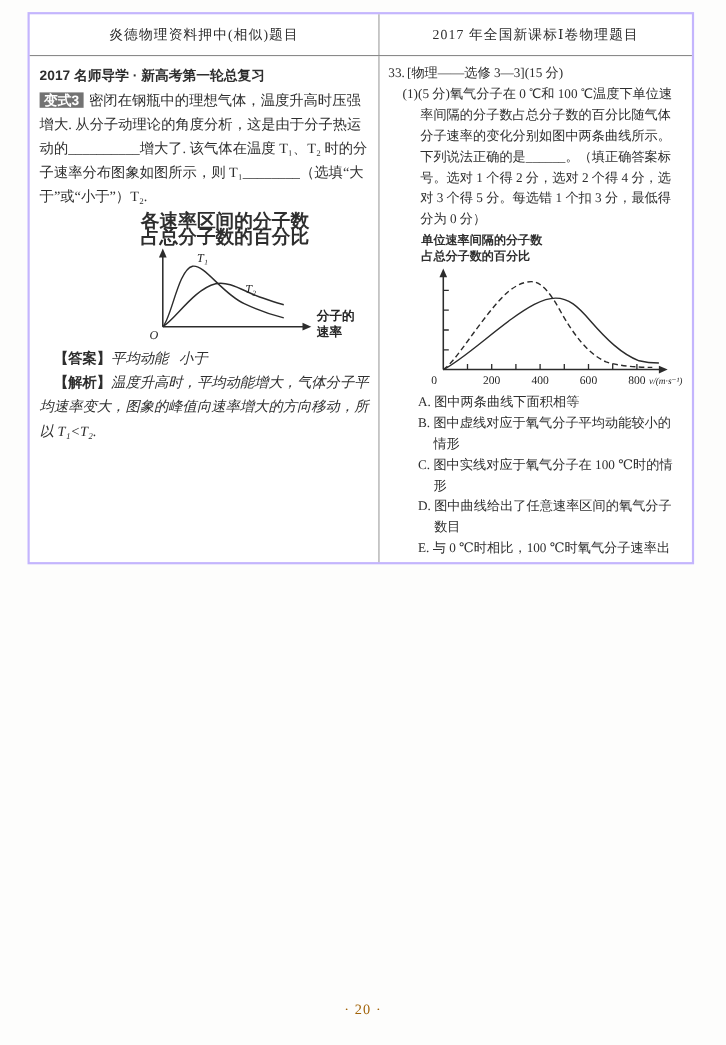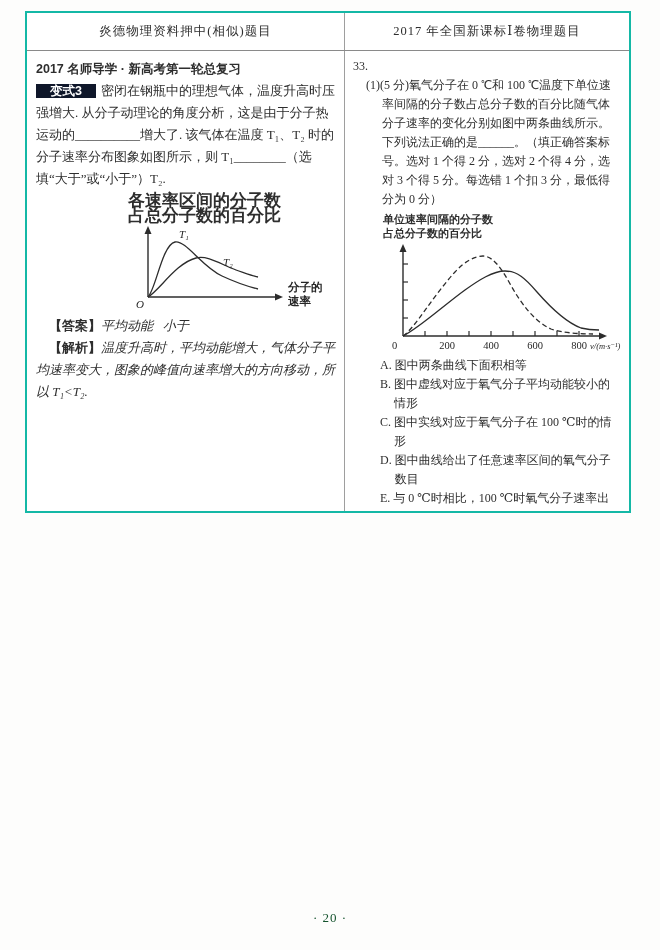--- a/index.html
+++ b/index.html
@@ -3,34 +3,34 @@
 <meta charset="utf-8">
 <style>
   html,body{margin:0;padding:0;}
   body{
     width:660px;height:950px;position:relative;overflow:hidden;
     background:#fdfdfc;color:#2e2e2e;
     font-family:"Liberation Serif","DejaVu Serif",serif;
   }
   .sheet-table{
     position:absolute;left:25px;top:11px;width:606px;height:502px;
-    border:2px solid #14b8a6;box-sizing:border-box;background:#fff;
+    border:2px solid #c4b5fd;box-sizing:border-box;background:#fff;
   }
   .thead{display:flex;height:37px;border-bottom:1.5px solid #8a8a8a;}
   .th{display:flex;align-items:center;justify-content:center;font-size:12.5px;letter-spacing:1px;}
   .th-left{width:318px;border-right:1.5px solid #9e9e9e;box-sizing:border-box;}
   .th-right{flex:1;}
   .tbody{display:flex;height:calc(100% - 38.5px);}
   .col{box-sizing:border-box;overflow:hidden;}
   .col-left{width:318px;border-right:1.5px solid #9e9e9e;padding:7px 9px 0 9px;font-size:13px;line-height:22px;}
   .col-right{flex:1;padding:6px 8px 0 8px;font-size:12px;line-height:19px;}
   .src-title{font-weight:bold;font-family:"Liberation Sans","DejaVu Sans",sans-serif;font-size:12.5px;}
   p{margin:0;}
   .badge{
-    background:#0f172a;color:#fff;font-weight:bold;padding:0 14px;margin-right:5px;
+    background:#737373;color:#fff;font-weight:bold;padding:0 4px;margin-right:5px;
     font-family:"Liberation Sans","DejaVu Sans",sans-serif;font-size:12.5px;margin-top:32px;
   }
   .chart-block{margin:3px 0 2px 0;}
   .chart-ylab{
     font-family:"Liberation Sans","DejaVu Sans",sans-serif;font-weight:bold;
     font-size:17px;line-height:15px;
   }
   .left-chart .chart-ylab{margin-left:92px;}
   .left-chart svg{display:block;margin-left:24px;}
   .right-chart .chart-ylab{margin-left:30px;line-height:14px;font-size:11px;}
@@ -40,21 +40,21 @@
   .blabel{font-weight:bold;}
   .kai{font-style:italic;}
   .keep-space{white-space:pre-wrap;}
   .q-line{display:flex;}
   .q-num{flex:none;margin-right:2px;}
   .part-block{margin-left:13px;}
   .option-row{display:flex;margin-left:27px;}
   .opt-label{flex:none;margin-right:3px;}
   .page-number{
     position:absolute;left:0;top:910px;width:100%;text-align:center;
-    font-size:13px;color:#14532d;letter-spacing:1px;
+    font-size:13px;color:#a16207;letter-spacing:1px;
   }
   svg text{fill:#262626;}
   .axis{stroke:#2c2c2c;stroke-width:1.4;fill:none;}
   .curve{stroke:#2c2c2c;stroke-width:1.3;fill:none;}
   .curve-dashed{stroke-dasharray:5 3;}
   .tick{stroke:#2c2c2c;stroke-width:1.2;}
   .arrow{fill:#2c2c2c;stroke:none;}
 </style>
 </head>
 <body>
@@ -98,20 +98,21 @@
         <span class="blabel">【答案】</span><span class="kai keep-space">平均动能   小于</span>
       </p>
       <p class="analysis-p kai">
         <span class="blabel" style="font-style:normal">【解析】</span><span>温度升高时，平均动能增大，气体分子平均速率变大，图象的峰值向速率增大的方向移动，所以 T₁&lt;T₂.</span>
       </p>
     </div>
 
     <div class="col col-right">
       <div class="q-line">
         <span class="q-num">33.</span>
+        <span>[物理——选修 3—3](15 分)</span>
       </div>
       <p class="part-block hang">(1)(5 分)氧气分子在 0 ℃和 100 ℃温度下单位速率间隔的分子数占总分子数的百分比随气体分子速率的变化分别如图中两条曲线所示。下列说法正确的是______。（填正确答案标号。选对 1 个得 2 分，选对 2 个得 4 分，选对 3 个得 5 分。每选错 1 个扣 3 分，最低得分为 0 分）</p>
 
       <div class="chart-block right-chart">
         <div class="chart-ylab">
           <div>单位速率间隔的分子数</div>
           <div>占总分子数的百分比</div>
         </div>
         <svg width="262" height="114" viewBox="0 0 262 114">
 

